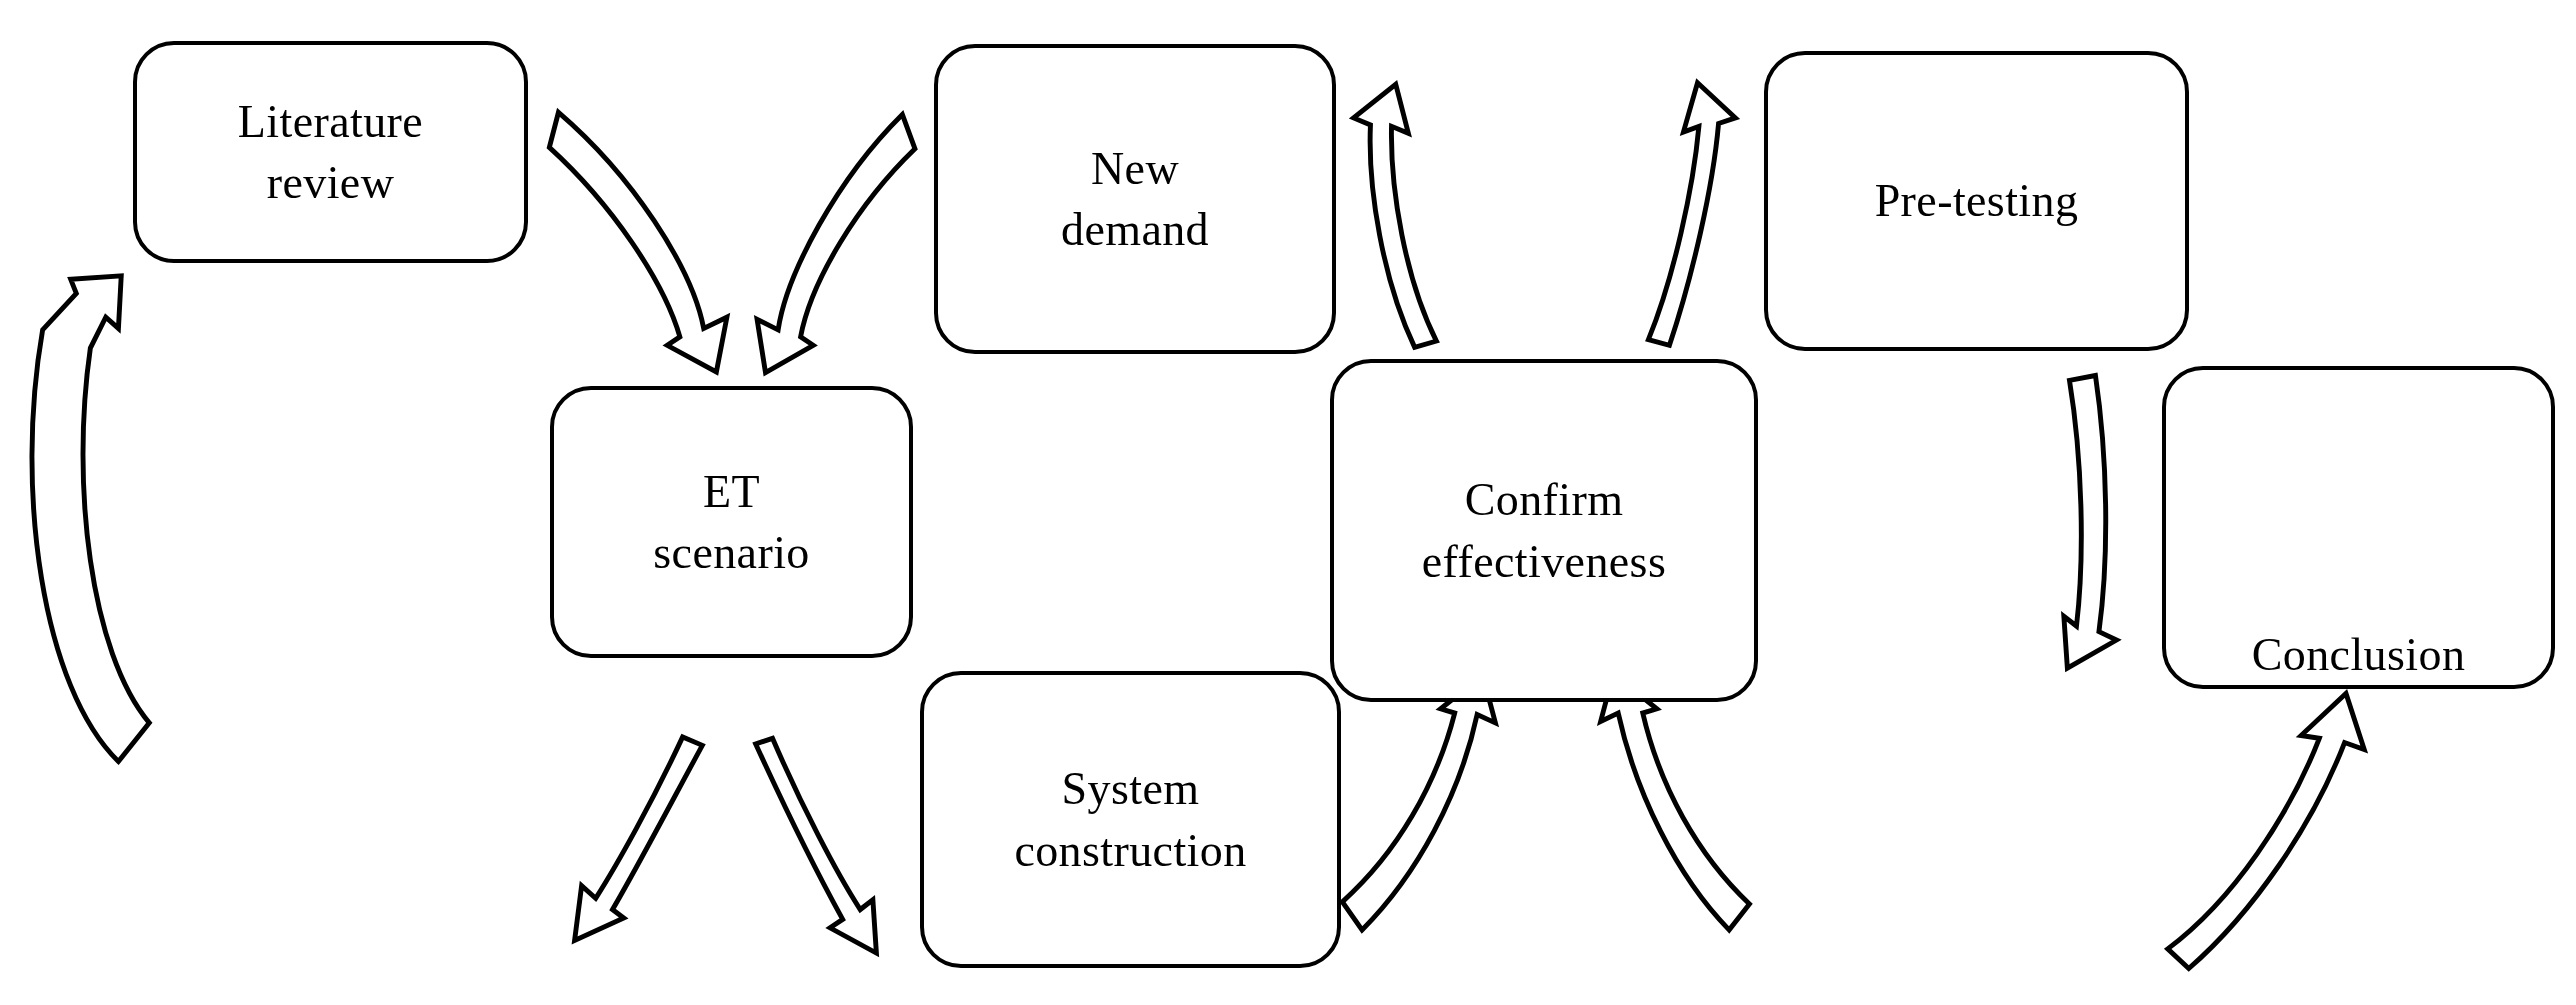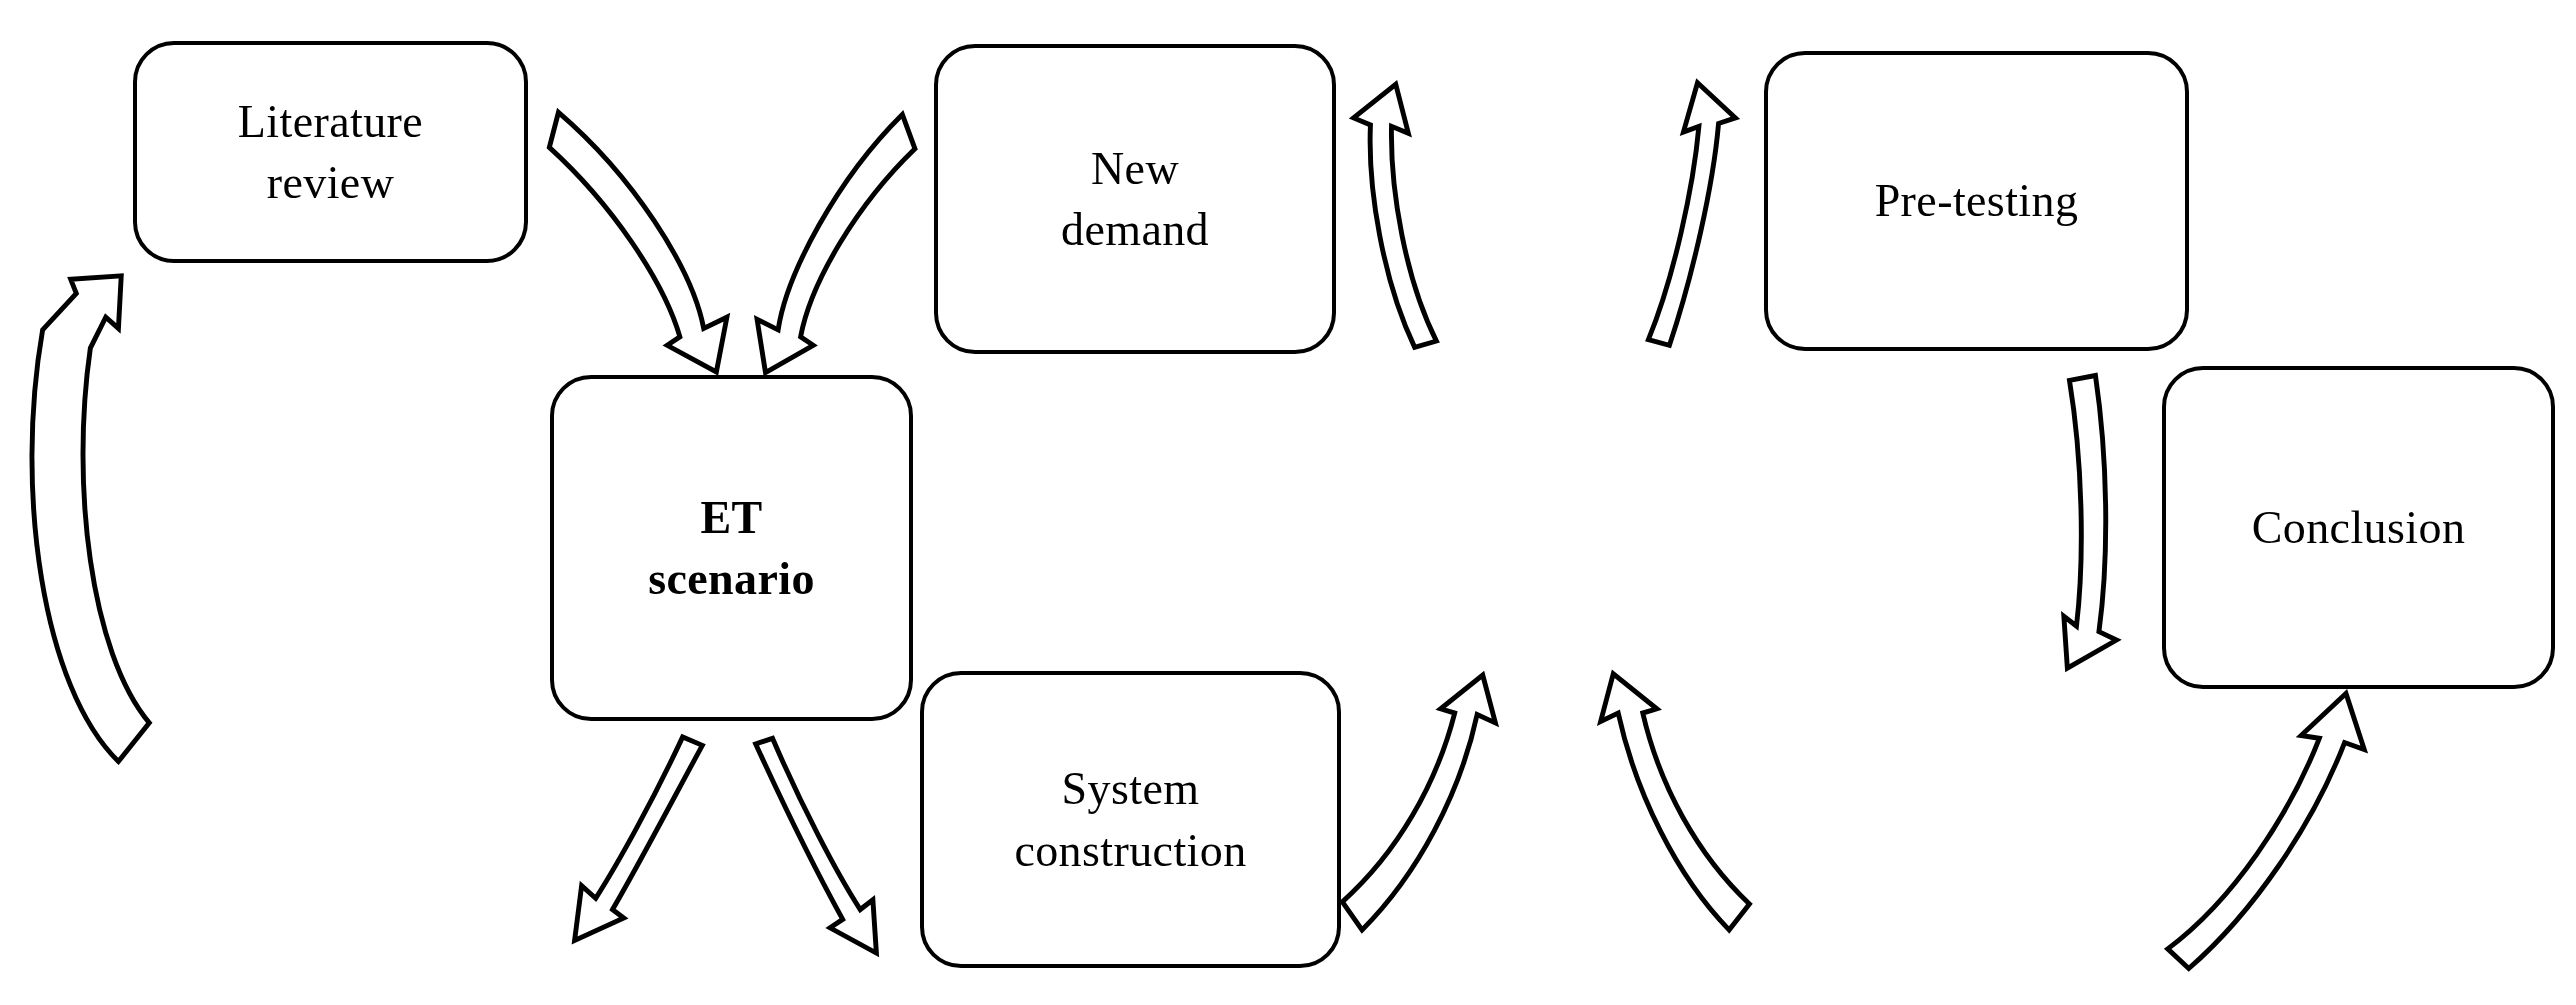--- a/index.html
+++ b/index.html
@@ -154,39 +154,43 @@
 
     </g>
   </svg>
 
   <div class="node-box" style="left:133px; top:41px; width:395px; height:222px;">
     <span class="node-label">Literature
 review</span>
   </div>
 
 
-  <div class="node-box" style="left:550px; top:375px; width:363px; height:346px;font-weight:bold;">
+  <div class="node-box" style="left:550px; top:386px; width:363px; height:272px;">
     <span class="node-label">ET
 scenario</span>
   </div>
 
   <div class="node-box" style="left:920px; top:671px; width:421px; height:297px;">
     <span class="node-label">System
 construction</span>
   </div>
 
   <div class="node-box" style="left:934px; top:44px; width:402px; height:310px;">
     <span class="node-label">New
 demand</span>
   </div>
 
+  <div class="node-box" style="left:1330px; top:359px; width:428px; height:343px;">
+    <span class="node-label">Confirm
+effectiveness</span>
+  </div>
 
   <div class="node-box" style="left:1764px; top:51px; width:425px; height:300px;">
     <span class="node-label">Pre-testing</span>
   </div>
 
 
-  <div class="node-box" style="left:2162px; top:366px; width:393px; height:323px;">
+  <div class="node-box" style="left:2162px; top:366px; width:393px; height:323px;align-items:flex-end;">
     <span class="node-label">Conclusion</span>
   </div>
 
 </div>
 
 
 </body></html>

